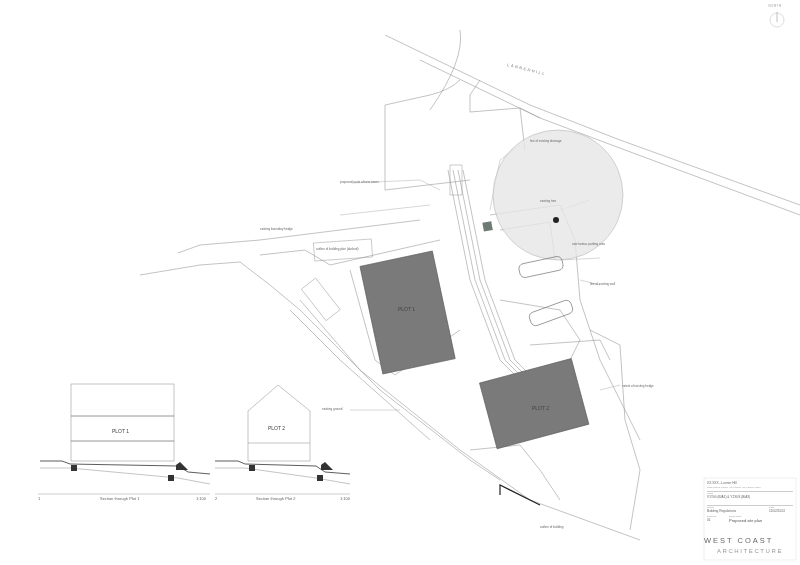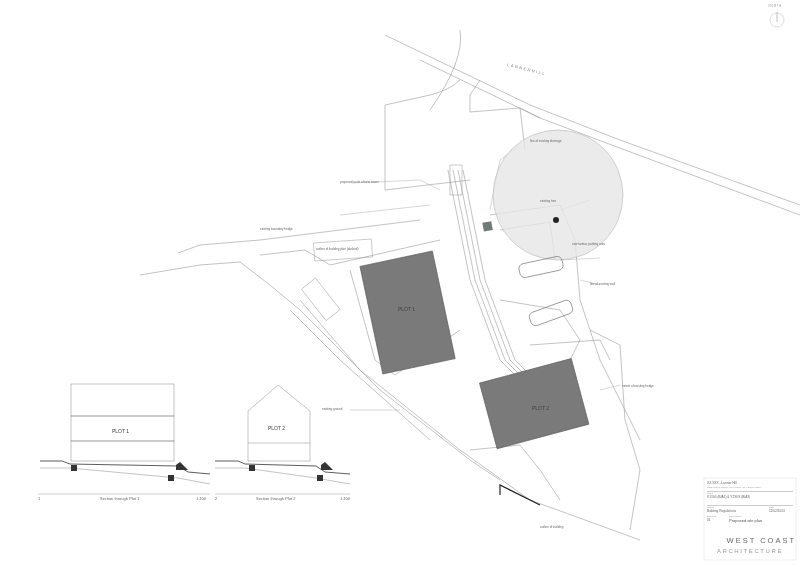--- a/index.html
+++ b/index.html
@@ -8,21 +8,21 @@
   .lbl{position:absolute;font-size:3px;color:#666;white-space:nowrap;line-height:1;}
   .plot-lbl{position:absolute;font-size:5px;color:#444;white-space:nowrap;}
   .street{position:absolute;font-size:4px;letter-spacing:1.5px;color:#777;transform:rotate(14deg);transform-origin:left top;}
   .north{position:absolute;left:760px;top:4px;width:30px;text-align:center;}
   .north .t{font-size:3px;color:#999;letter-spacing:.5px;}
   .sec-title{position:absolute;font-size:4px;color:#666;white-space:nowrap;}
   .tb{position:absolute;left:704px;top:478px;width:92px;height:82px;font-size:3.2px;color:#666;}
   .tb .row{position:absolute;left:3px;right:3px;border-top:0.5px solid #ccc;}
   .tb .sm{font-size:2.4px;color:#999;}
   .tb .big{font-size:4px;color:#555;}
-  .brand1{position:absolute;left:0;width:92px;text-align:right;font-size:7.5px;letter-spacing:2px;color:#666;}
+  .brand1{position:absolute;left:0;width:92px;text-align:left;font-size:7.5px;letter-spacing:2px;color:#666;}
   .brand2{position:absolute;left:0;width:92px;text-align:center;font-size:6px;letter-spacing:1.6px;color:#999;}
 </style>
 </head>
 <body>
 
 <svg class="site" width="800" height="565" viewBox="0 0 800 565">
   <g fill="none" stroke="#9a9a9a" stroke-width="0.6">
 
     <path d="M385 35 L530 105 L620 140 L800 205"></path>
     <path d="M420 60 L540 118 L625 150 L800 215"></path>

